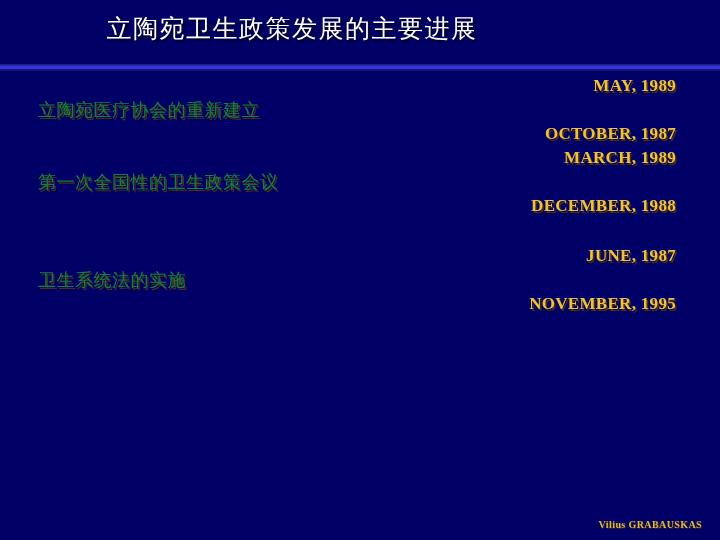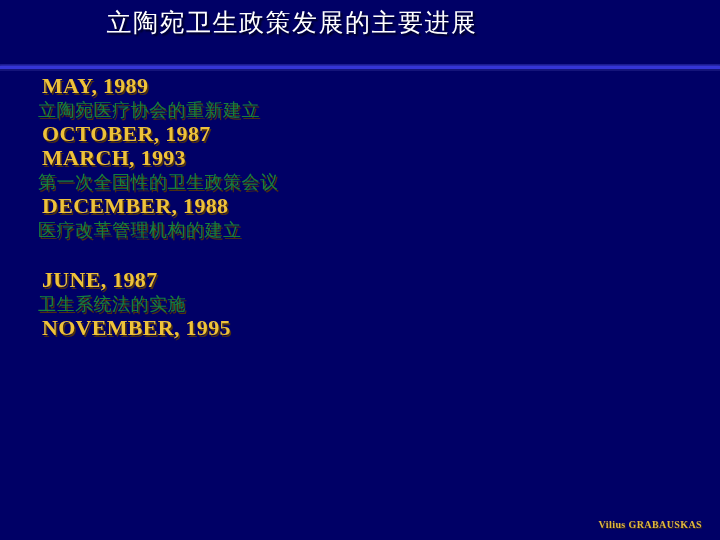--- a/index.html
+++ b/index.html
@@ -17,21 +17,21 @@
   }
 
   
   #title-area {
     position: absolute;
     left: 0;
     top: 6px;
     width: 584px;
     height: 44px;
     display: flex;
-    align-items: flex-start;
+    align-items: center;
     justify-content: center;
   }
   #slide-title {
     color: #ffffff;
     font-family: "DejaVu Sans", "Liberation Sans", sans-serif;
     font-size: 25px;
     font-weight: 400;
     letter-spacing: 1.5px;
     white-space: nowrap;
     text-shadow: 2px 2px 2px rgba(0,0,0,0.75);
@@ -68,24 +68,25 @@
   }
   .line {
     height: 24px;
     line-height: 24px;
     white-space: nowrap;
   }
   .line.date {
     color: #eec23a;
     font-family: "Liberation Serif", "DejaVu Serif", serif;
     font-weight: bold;
-    font-size: 22px;
+    font-size: 17px;
     padding-left: 6px;
     letter-spacing: 0.3px;
     text-shadow: 1.5px 1.5px 0px rgba(90,55,0,0.85);
+    text-align: right;
   }
   .line.desc {
     color: #15803d;
     font-family: "DejaVu Sans", "Liberation Sans", sans-serif;
     font-weight: 400;
     font-size: 18px;
     padding-left: 2px;
     letter-spacing: 0.5px;
     text-shadow: 1.5px 1.5px 0px rgba(90,55,0,0.85);
   }
@@ -119,24 +120,23 @@
   <div id="divider">
     <div class="edge-top"></div>
     <div class="core"></div>
     <div class="edge-bottom"></div>
   </div>
 
   <div id="body-list">
     <div class="line date">MAY, 1989</div>
     <div class="line desc">立陶宛医疗协会的重新建立</div>
     <div class="line date">OCTOBER, 1987</div>
-    <div class="line date">MARCH, 1993</div>
+    <div class="line date">MARCH, 1989</div>
     <div class="line desc">第一次全国性的卫生政策会议</div>
     <div class="line date">DECEMBER, 1988</div>
-    <div class="line desc">医疗改革管理机构的建立</div>
     <div class="line spacer"></div>
     <div class="line date">JUNE,  1987</div>
     <div class="line desc">卫生系统法的实施</div>
     <div class="line date">NOVEMBER, 1995</div>
   </div>
 
   <div id="footer">Vilius GRABAUSKAS</div>
 
 </div>
 

